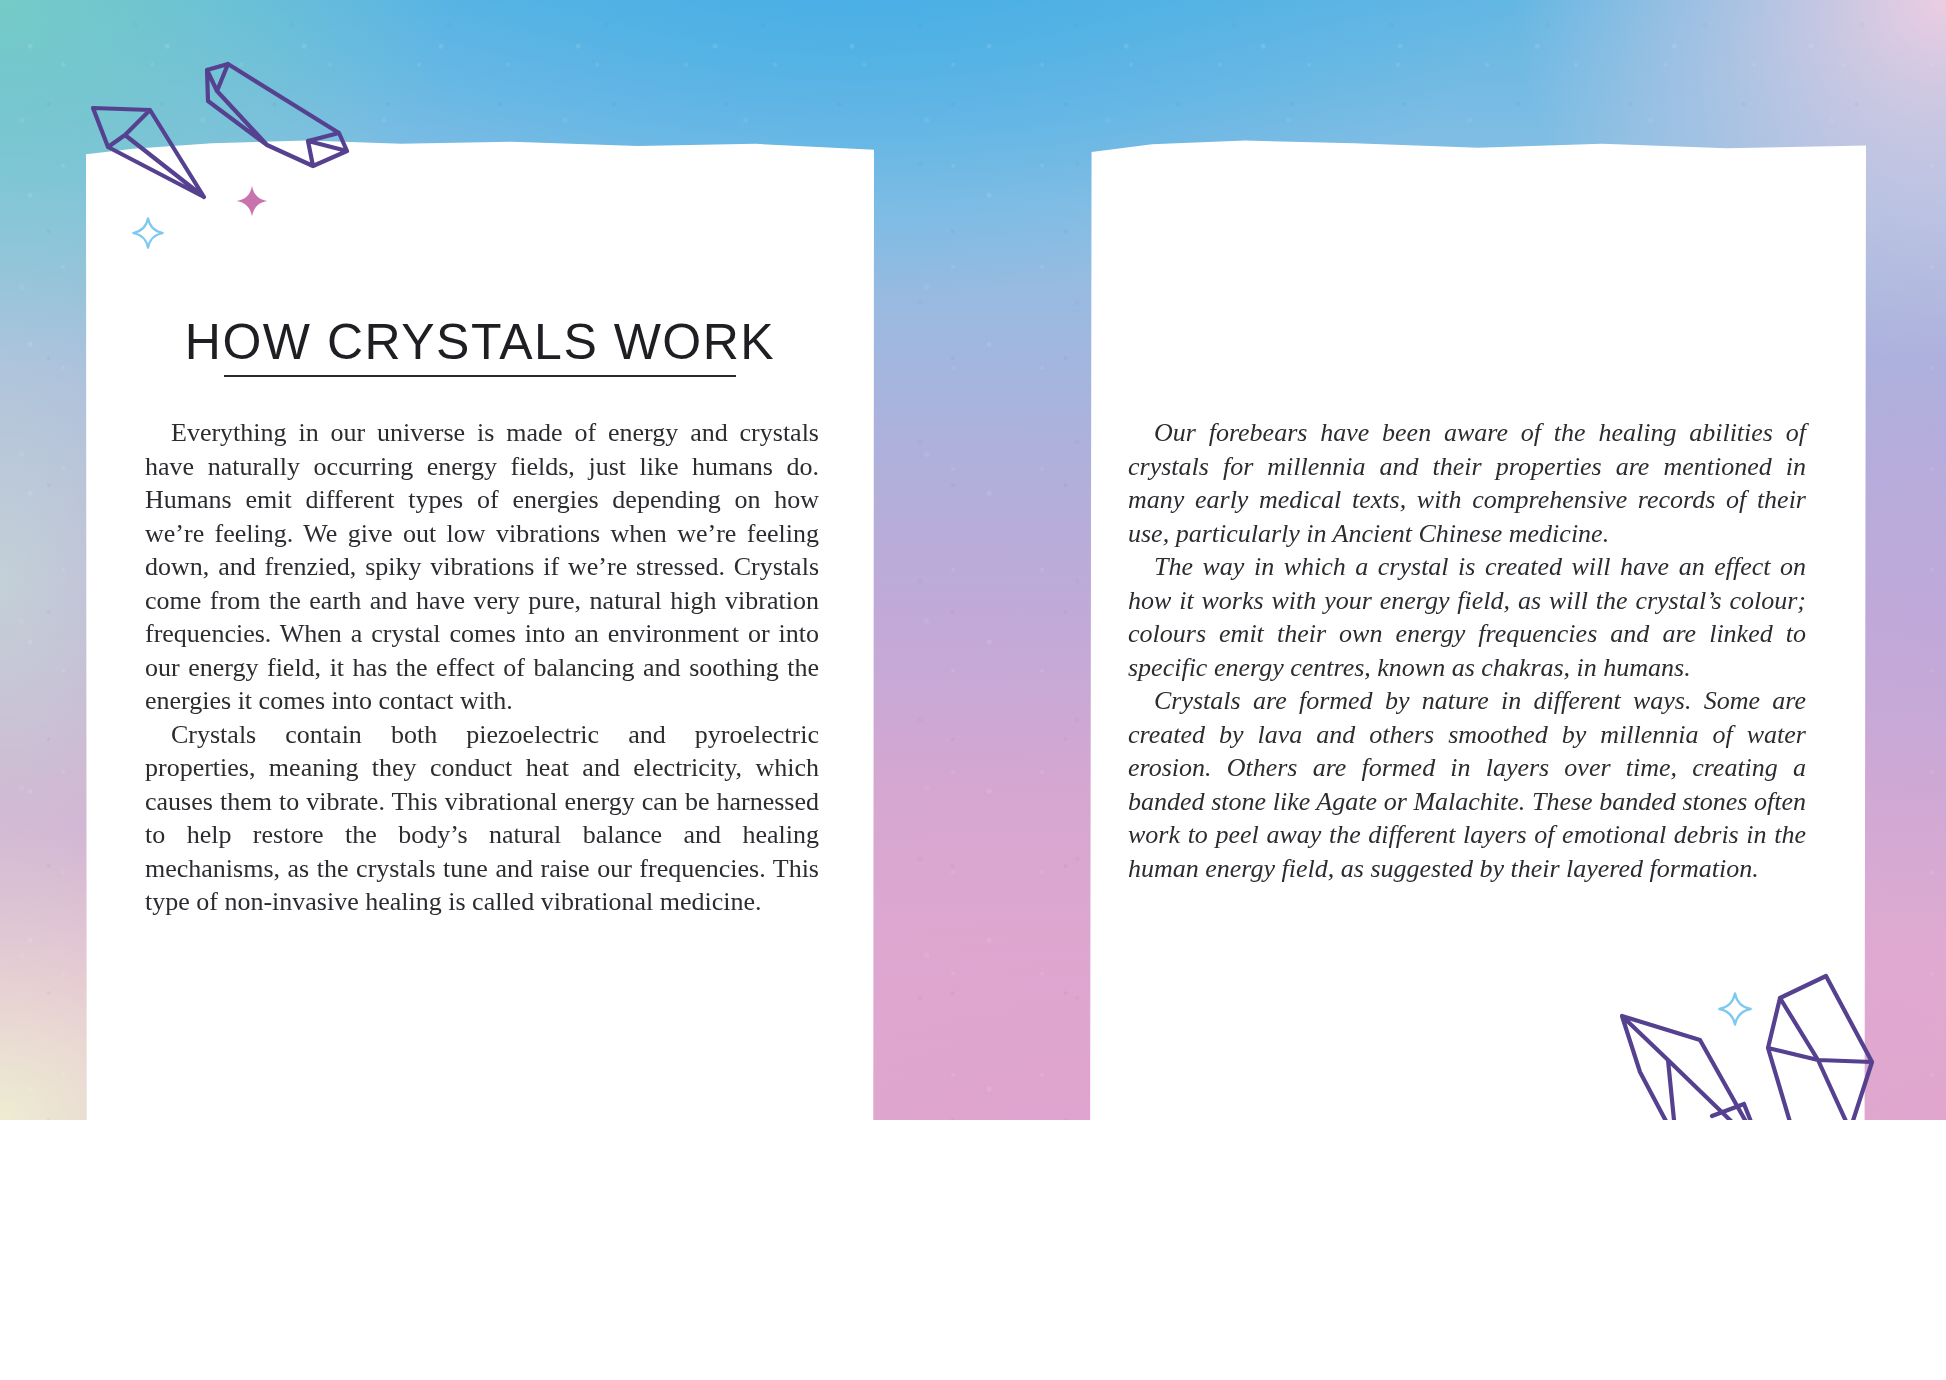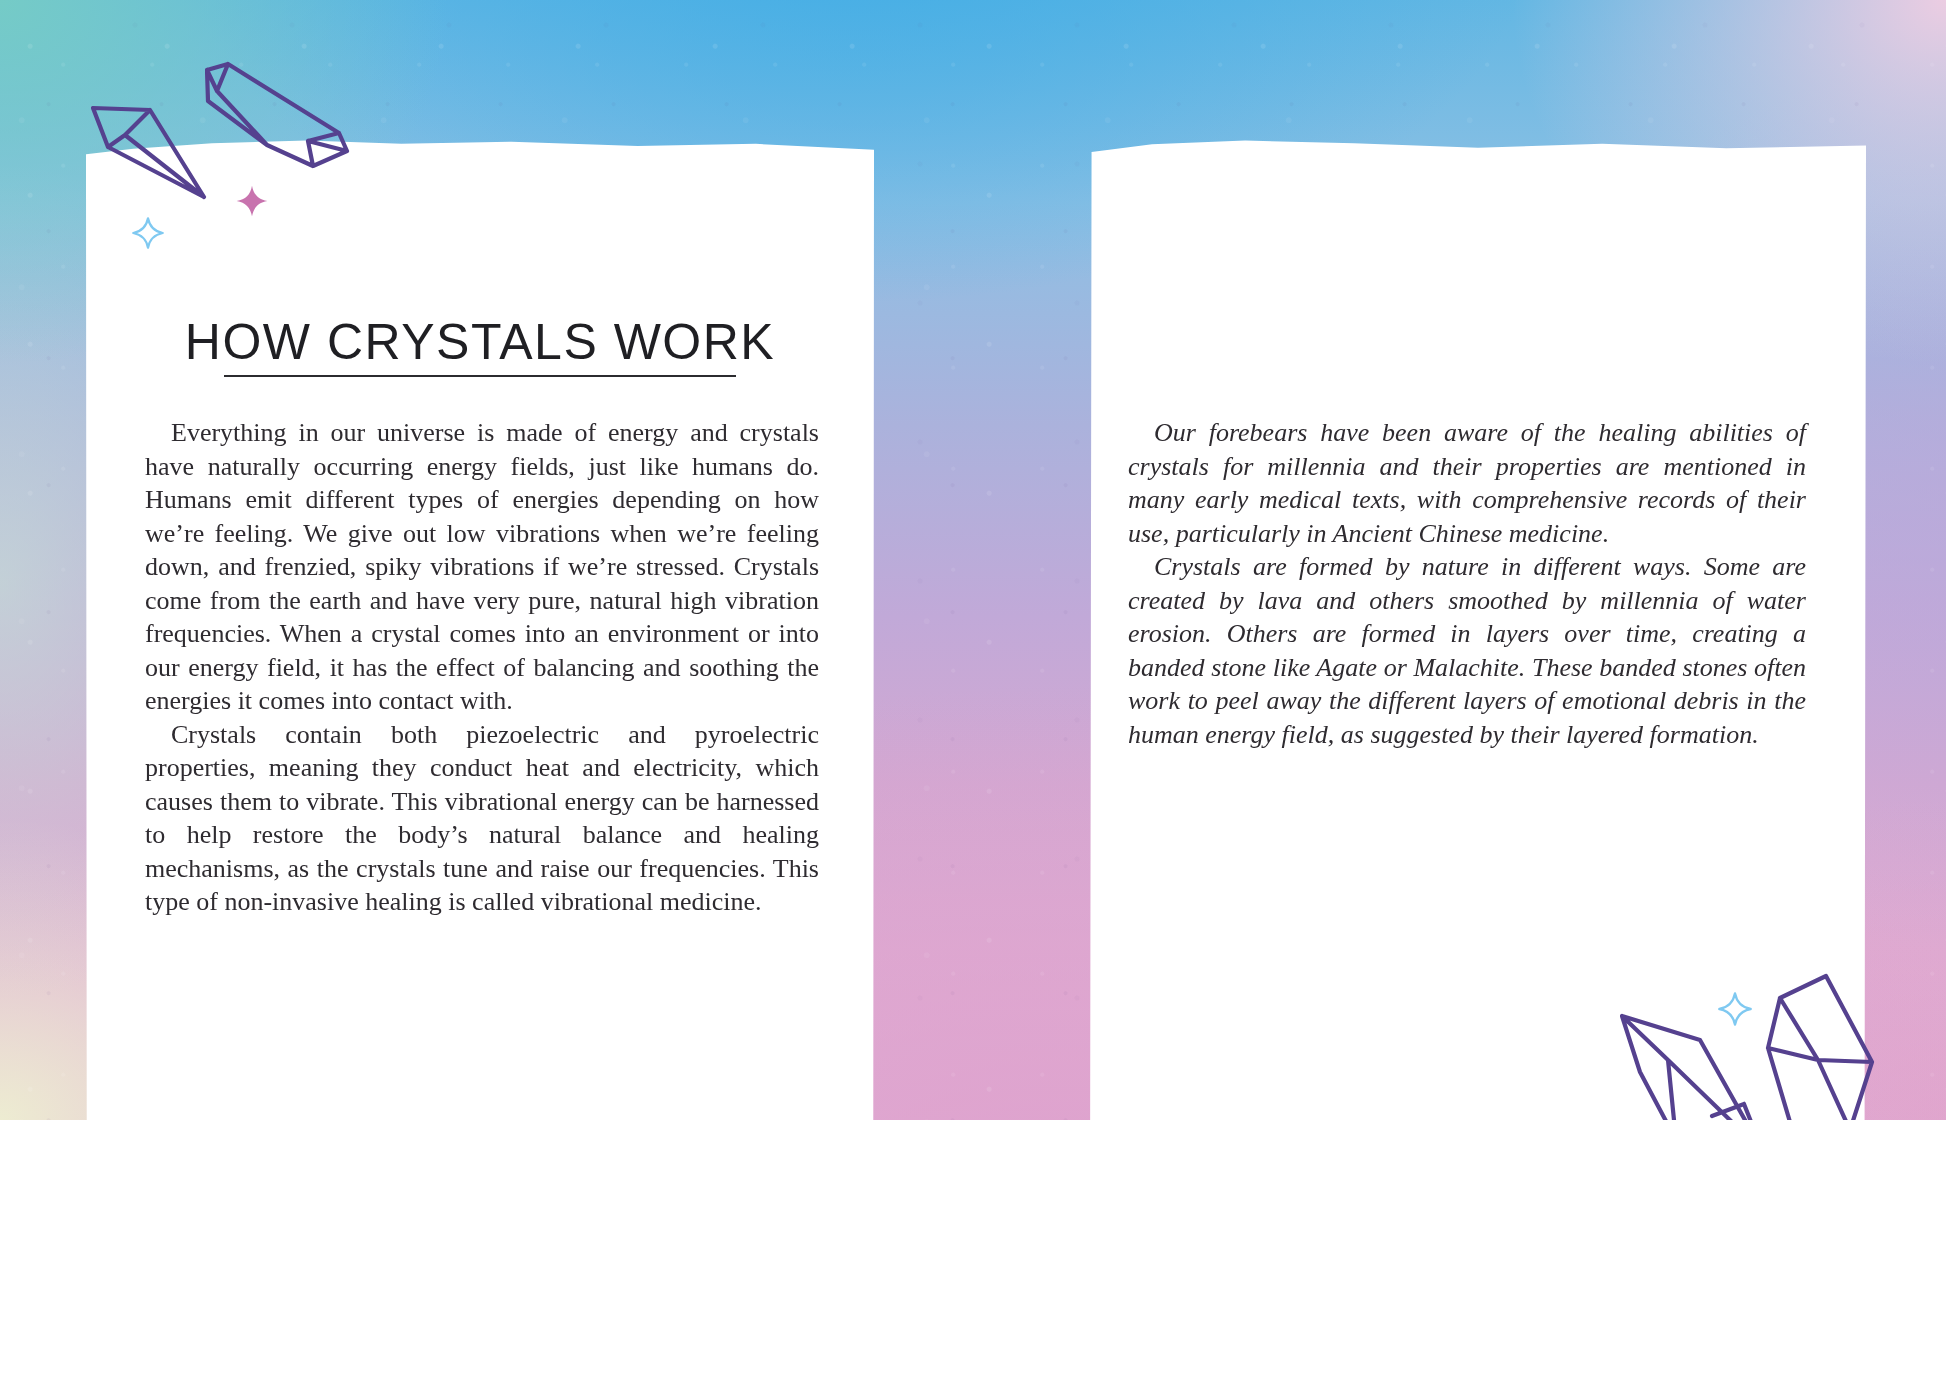--- a/index.html
+++ b/index.html
@@ -90,20 +90,21 @@
     <div class="title-rule"></div>
     <div class="body-text">
       <p>Everything in our universe is made of energy and crystals have naturally occurring energy fields, just like humans do. Humans emit different types of energies depending on how we’re feeling. We give out low vibrations when we’re feeling down, and frenzied, spiky vibrations if we’re stressed. Crystals come from the earth and have very pure, natural high vibration frequencies. When a crystal comes into an environment or into our energy field, it has the effect of balancing and soothing the energies it comes into contact with.</p>
       <p>Crystals contain both piezoelectric and pyroelectric properties, meaning they conduct heat and electricity, which causes them to vibrate. This vibrational energy can be harnessed to help restore the body’s natural balance and healing mechanisms, as the crystals tune and raise our frequencies. This type of non-invasive healing is called vibrational medicine.</p>
     </div>
   </div>
 
   <div class="page page-right">
     <div class="body-text">
       <p>Our forebears have been aware of the healing abilities of crystals for millennia and their properties are mentioned in many early medical texts, with comprehensive records of their use, particularly in Ancient Chinese medicine.</p>
+      <p>The way in which a crystal is created will have an effect on how it works with your energy field, as will the crystal’s colour; colours emit their own energy frequencies and are linked to specific energy centres, known as chakras, in humans.</p>
       <p>Crystals are formed by nature in different ways. Some are created by lava and others smoothed by millennia of water erosion. Others are formed in layers over time, creating a banded stone like Agate or Malachite. These banded stones often work to peel away the different layers of emotional debris in the human energy field, as suggested by their layered formation.</p>
     </div>
   </div>
 
   <div class="pagenum pagenum-left">10</div>
   <div class="pagenum pagenum-right">11</div>
 
   <svg class="deco crystal" style="left:88px;top:103px" width="120" height="100" viewBox="0 0 120 100">
     <path d="M5 5 L62 7 L116 94 L20 44 Z M62 7 L37 32 M37 32 L20 44 M37 32 L116 94"></path>
   </svg>

